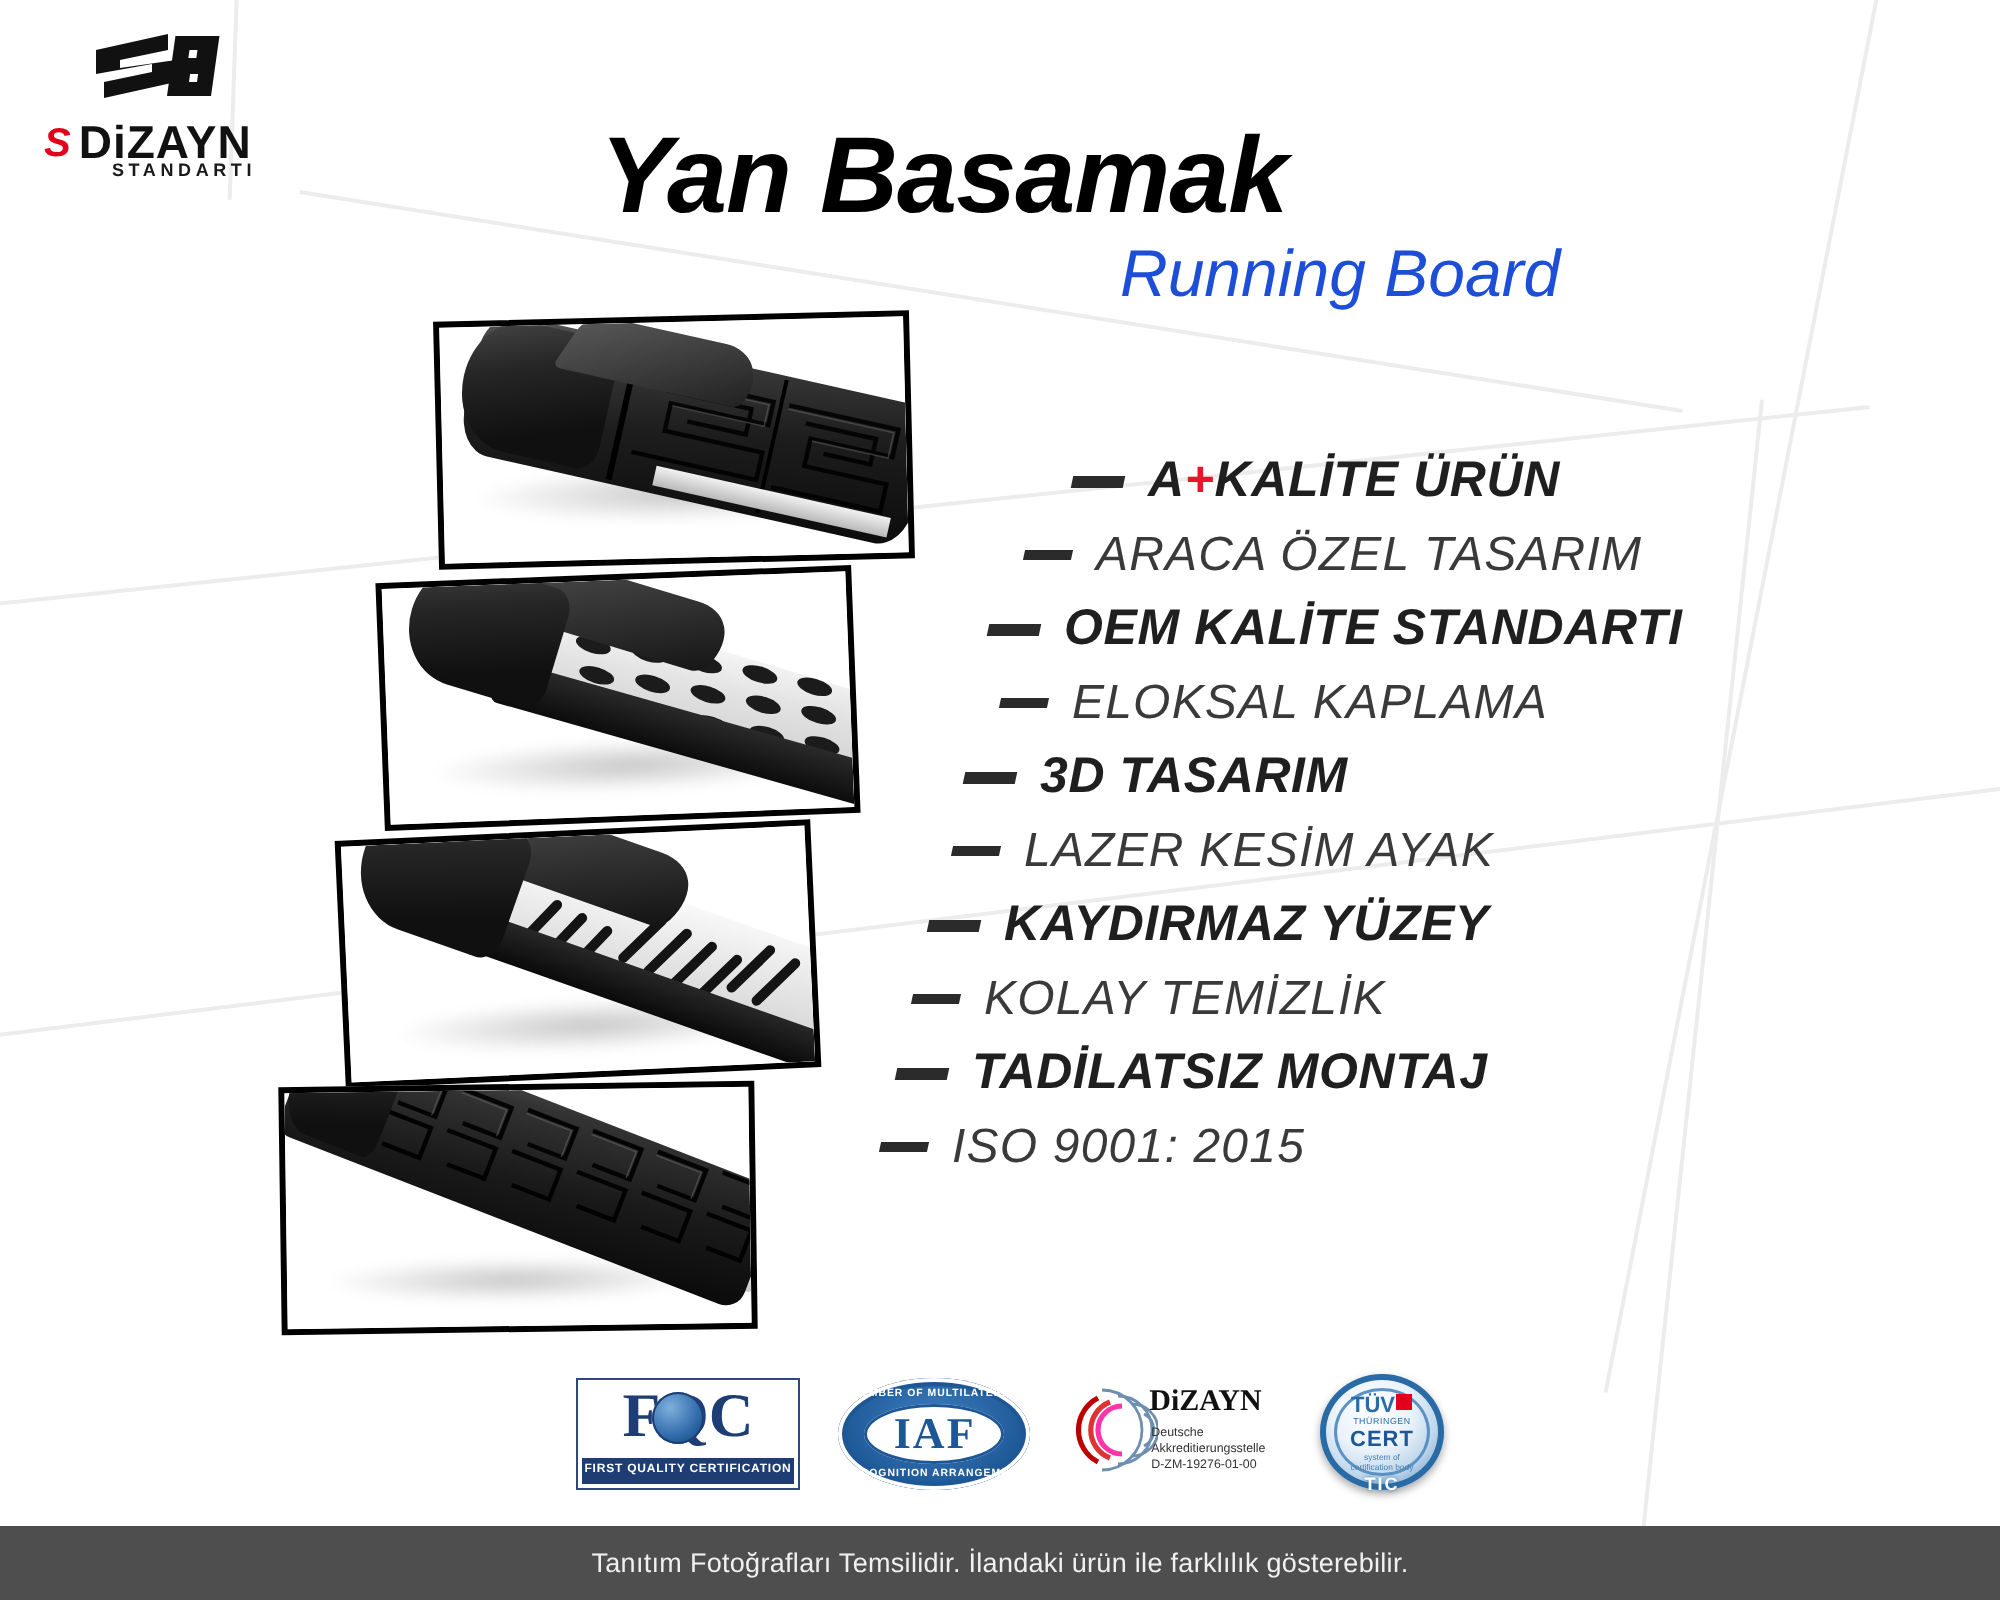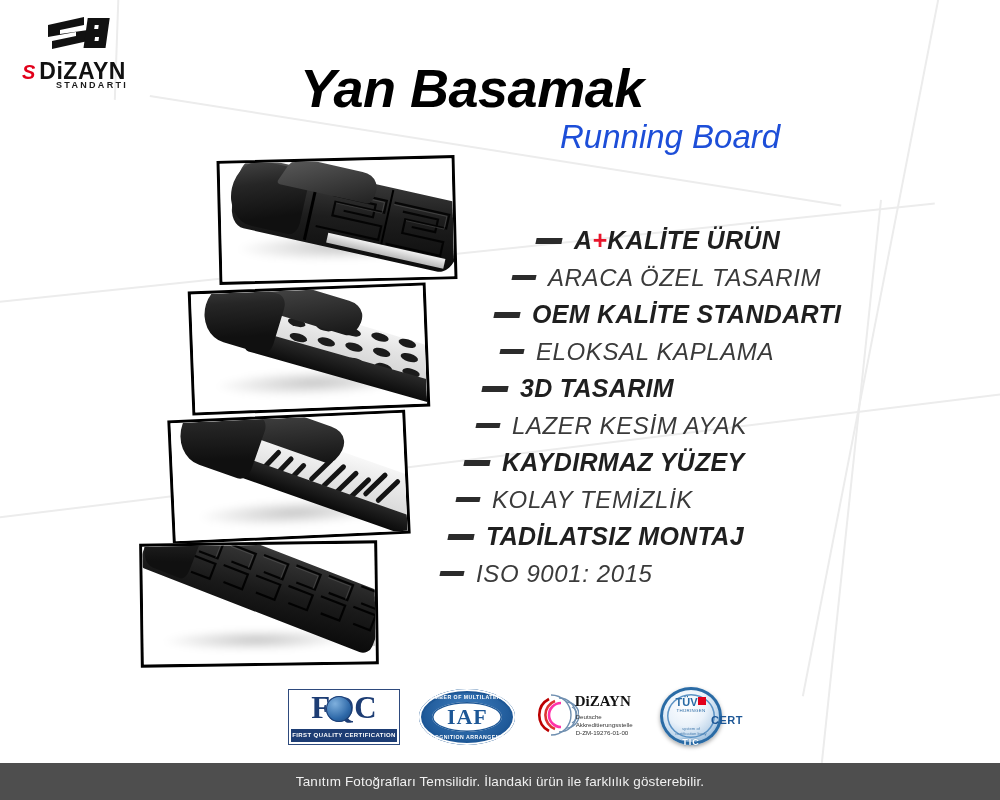--- a/index.html
+++ b/index.html
@@ -238,21 +238,20 @@
     background: #e2001a; vertical-align: 1px; margin-left: 1px;
   }
   .tuv-thur {
     position: absolute; left: 0; top: 22px; width: 66px;
     text-align: center; font-size: 4.4px; color: #2a6ba5; letter-spacing: 0.3px;
   }
   .tuv-cert {
     position: absolute; left: 0; top: 28px; width: 66px;
     text-align: center; font-size: 11px; font-weight: bold; color: #1d5796;
     letter-spacing: 0.5px;
-    margin-left: 36px;
   }
   .tuv-small {
     position: absolute; left: 0; top: 40px; width: 66px;
     text-align: center; font-size: 4.2px; color: #4a7fb0; line-height: 1.3;
   }
   .tuv-tic {
     position: absolute; left: 0; bottom: 1px; width: 66px;
     text-align: center; font-size: 9px; font-weight: bold; color: #ffffff;
     letter-spacing: 1px; text-shadow: 0 0 2px #2a6ba5;
   }

